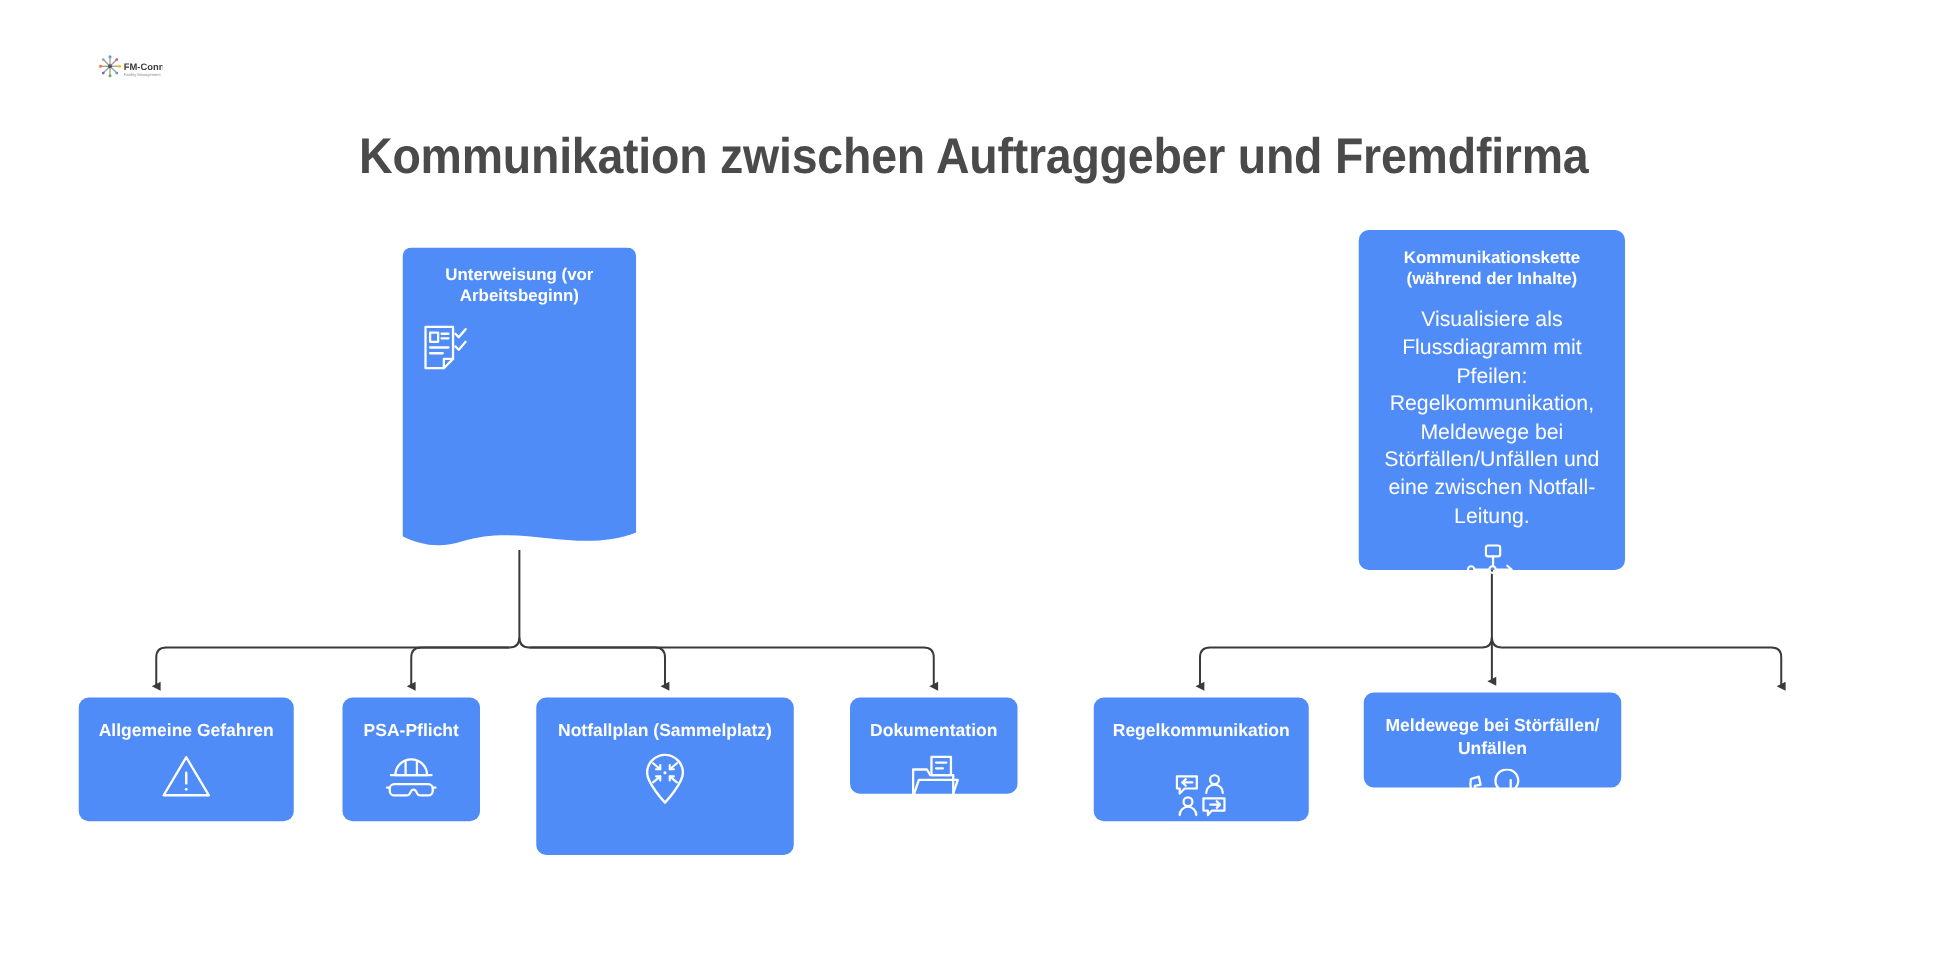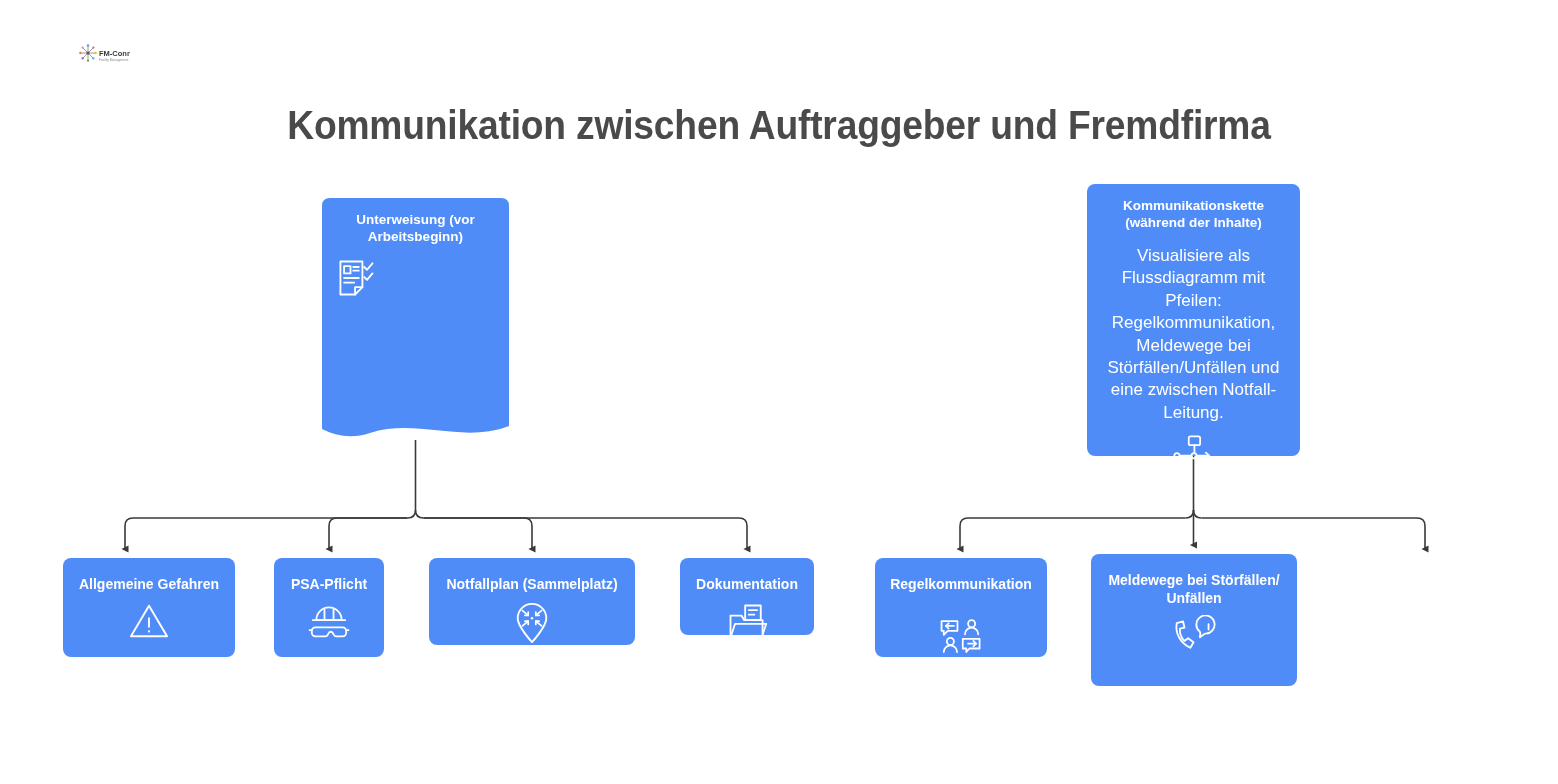--- a/index.html
+++ b/index.html
@@ -112,24 +112,24 @@
   
   .leaf {
     justify-content: flex-start;
     padding-top: 18px;
   }
   .leaf .card-title { font-size: 14px; }
   .leaf .card-icon { margin-top: 8px; }
 
   #leaf-gefahren   { left: 52px;   top: 558px; width: 172px; height: 99px; margin-left: 11px; }
   #leaf-psa        { left: 274px;  top: 558px; width: 110px; height: 99px; }
-  #leaf-notfall    { left: 429px;  top: 558px; width: 206px; height: 87px; }
+  #leaf-notfall    { left: 429px;  top: 558px; width: 206px; height: 126px; }
   #leaf-doku       { left: 680px;  top: 558px; width: 134px; height: 77px; }
   #leaf-regelkomm  { left: 875px;  top: 558px; width: 172px; height: 99px; justify-content: space-between; }
-  #leaf-meldewege  { left: 1091px; top: 554px; width: 206px; height: 132px; }
+  #leaf-meldewege  { left: 1091px; top: 554px; width: 206px; height: 76px; }
   #leaf-direkte    { left: 1334px; top: 558px; width: 184px; height: 99px; }
 
   .icon-svg { display: block; }
 </style>
 </head>
 <body>
 
 <div id="canvas">
 
   <div id="logo" title="FM-Connect.com">

